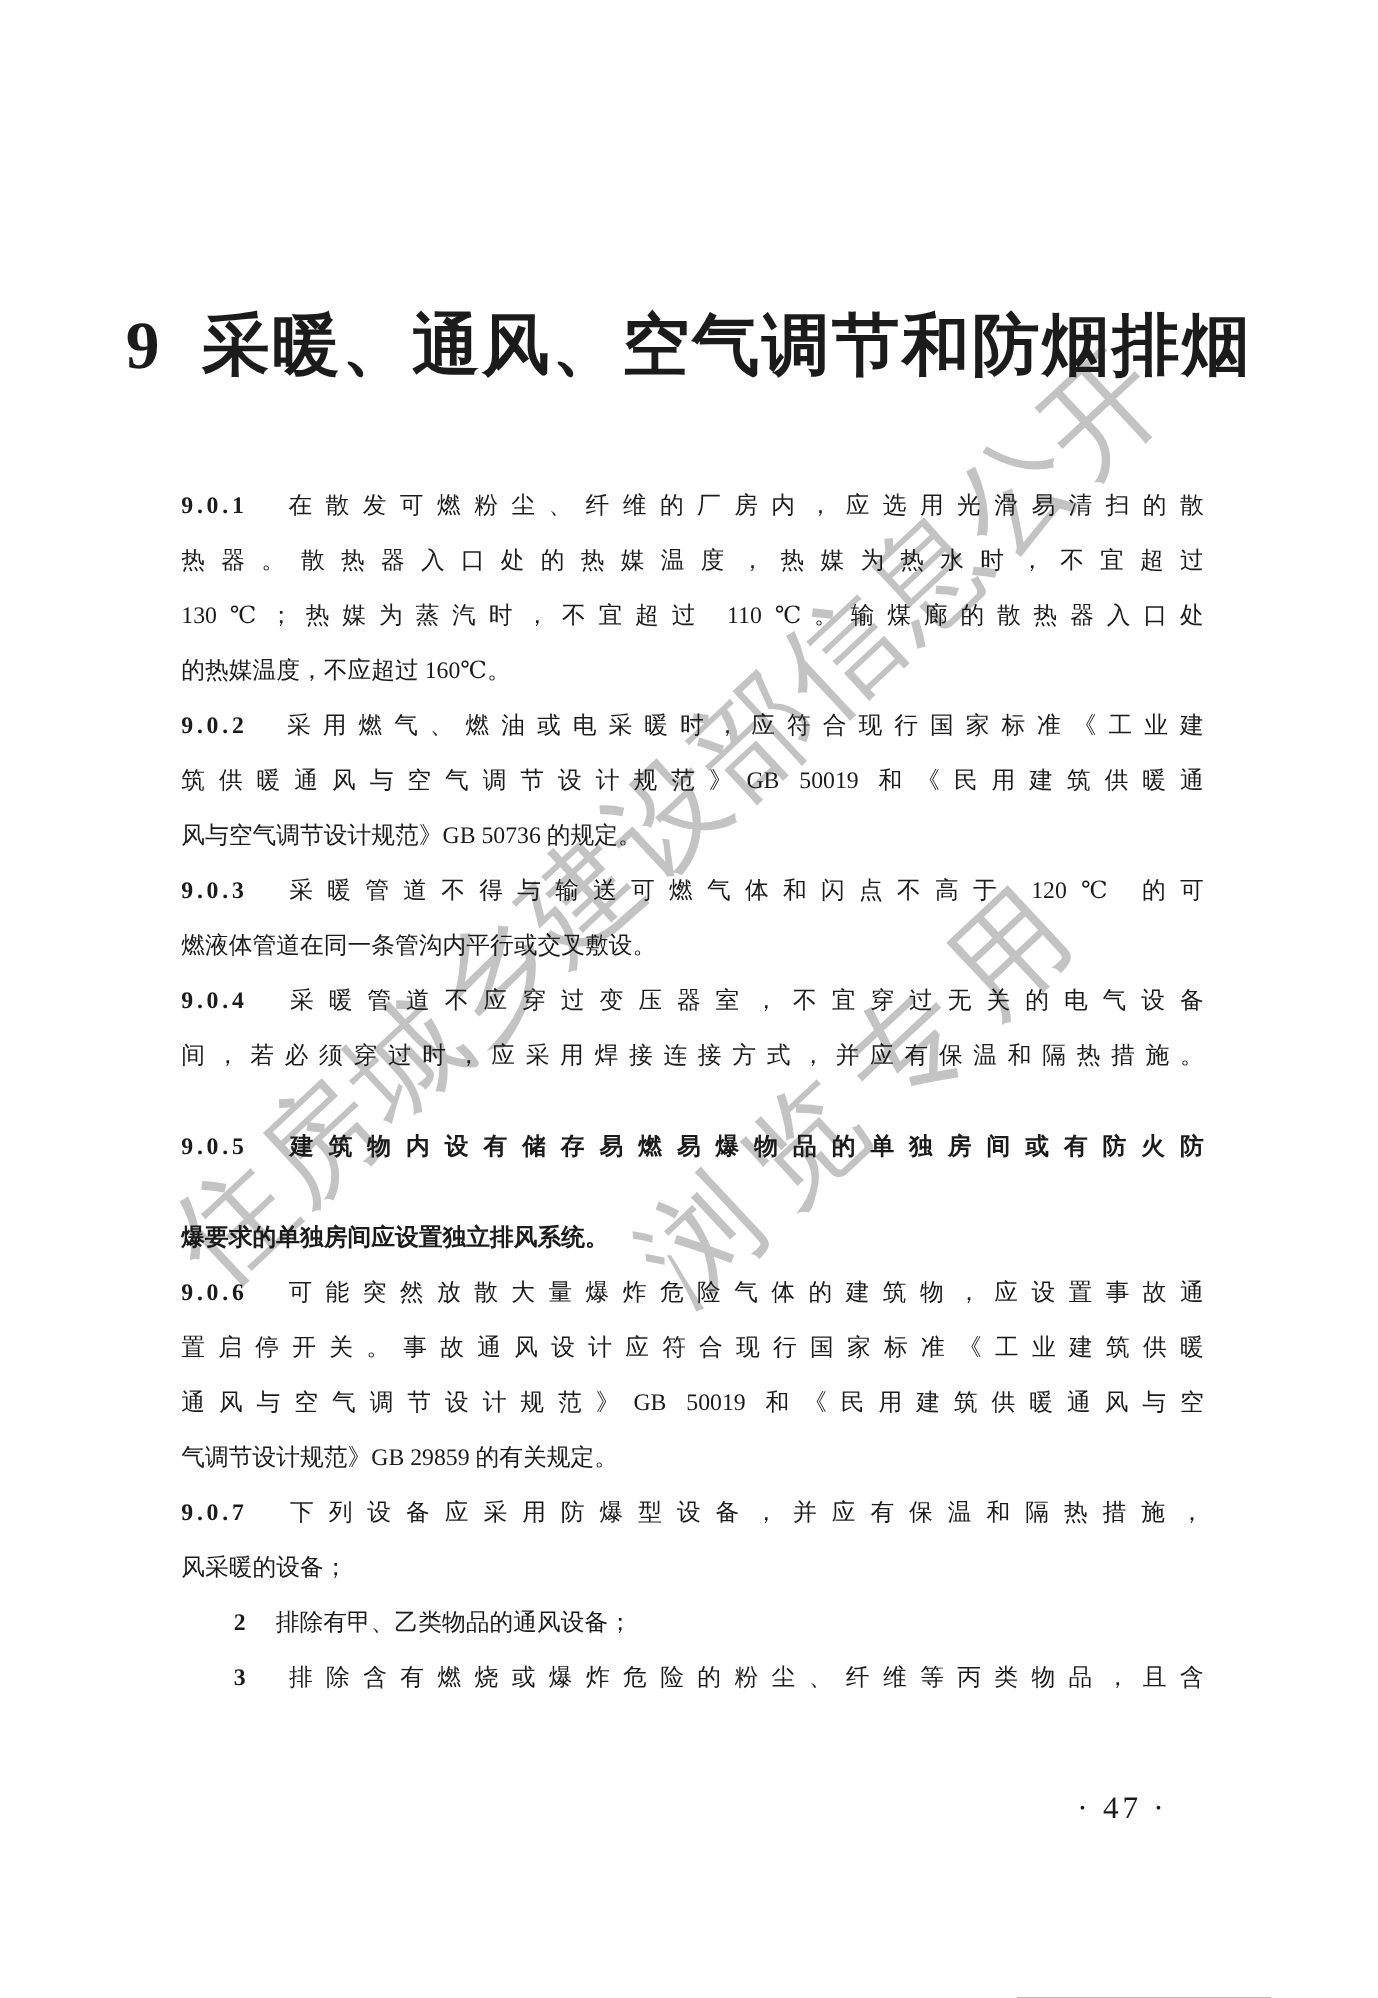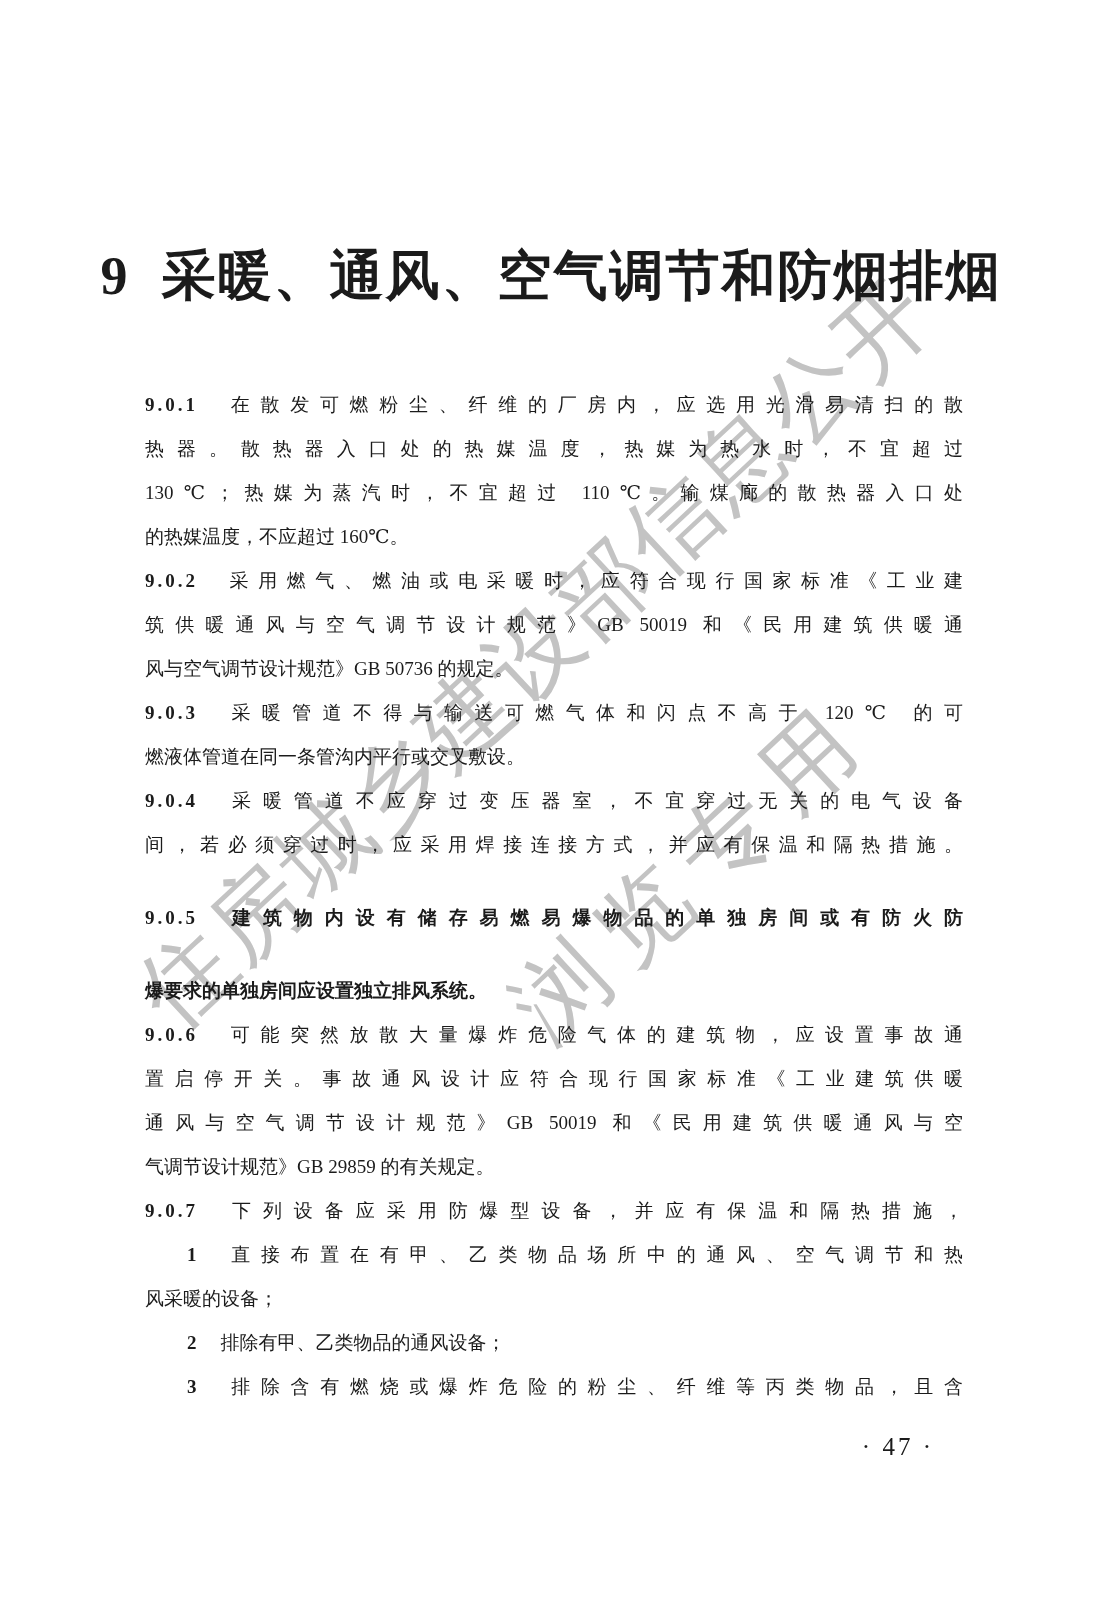--- a/index.html
+++ b/index.html
@@ -108,21 +108,20 @@
     <div class="line hei"><span class="plabel">9.0.5</span><span>建筑物内设有储存易燃易爆物品的单独房间或有防火防</span></div>
     <div class="line short hei">爆要求的单独房间应设置独立排风系统。</div>
 
     <div class="line"><span class="plabel">9.0.6</span><span>可能突然放散大量爆炸危险气体的建筑物，应设置事故通</span></div>
     <div class="line">置启停开关。事故通风设计应符合现行国家标准《工业建筑供暖</div>
     <div class="line">通风与空气调节设计规范》GB 50019 和《民用建筑供暖通风与空</div>
     <div class="line short">气调节设计规范》GB 29859 的有关规定。</div>
 
     <div class="line"><span class="plabel">9.0.7</span><span>下列设备应采用防爆型设备，并应有保温和隔热措施，</span></div>
 
-    <div class="line indent"><span class="inum">1</span><span>直接布置在有甲、乙类物品场所中的通风、空气调节和热</span></div>
     <div class="line short">风采暖的设备；</div>
 
     <div class="line short indent"><span class="inum">2</span><span>排除有甲、乙类物品的通风设备；</span></div>
 
     <div class="line indent"><span class="inum">3</span><span>排除含有燃烧或爆炸危险的粉尘、纤维等丙类物品，且含</span></div>
 
   </div>
 
   <div class="footer">
     <span>· 47 ·</span>

